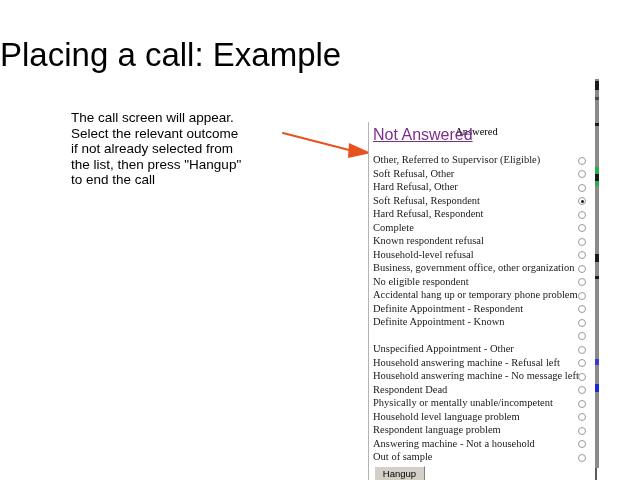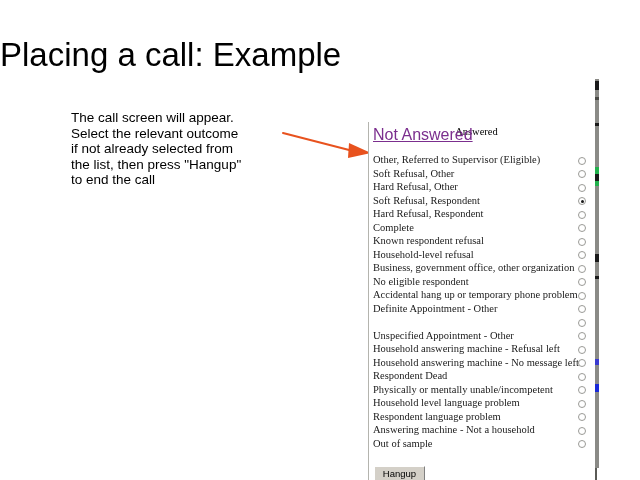--- a/index.html
+++ b/index.html
@@ -232,21 +232,25 @@
       </div>
       <div class="outcome-row">
         <span class="outcome-label">No eligible respondent</span>
         <span class="outcome-radio"></span>
       </div>
       <div class="outcome-row">
         <span class="outcome-label">Accidental hang up or temporary phone problem</span>
         <span class="outcome-radio"></span>
       </div>
       <div class="outcome-row">
-        <span class="outcome-label">Definite Appointment - Other</span>
+        <span class="outcome-label">Definite Appointment - Respondent</span>
+        <span class="outcome-radio"></span>
+      </div>
+      <div class="outcome-row">
+        <span class="outcome-label">Definite Appointment - Known</span>
         <span class="outcome-radio"></span>
       </div>
       <div class="outcome-row">
         <span class="outcome-radio"></span>
       </div>
       <div class="outcome-row">
         <span class="outcome-label">Unspecified Appointment - Other</span>
         <span class="outcome-radio"></span>
       </div>
       <div class="outcome-row">

